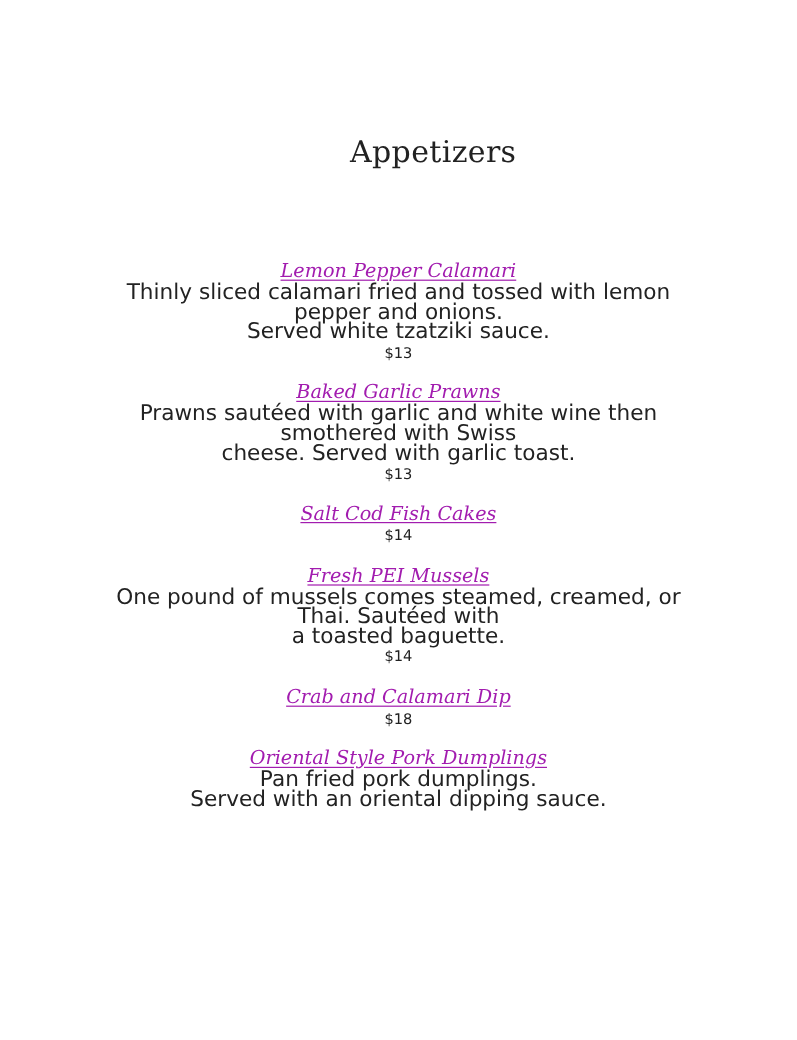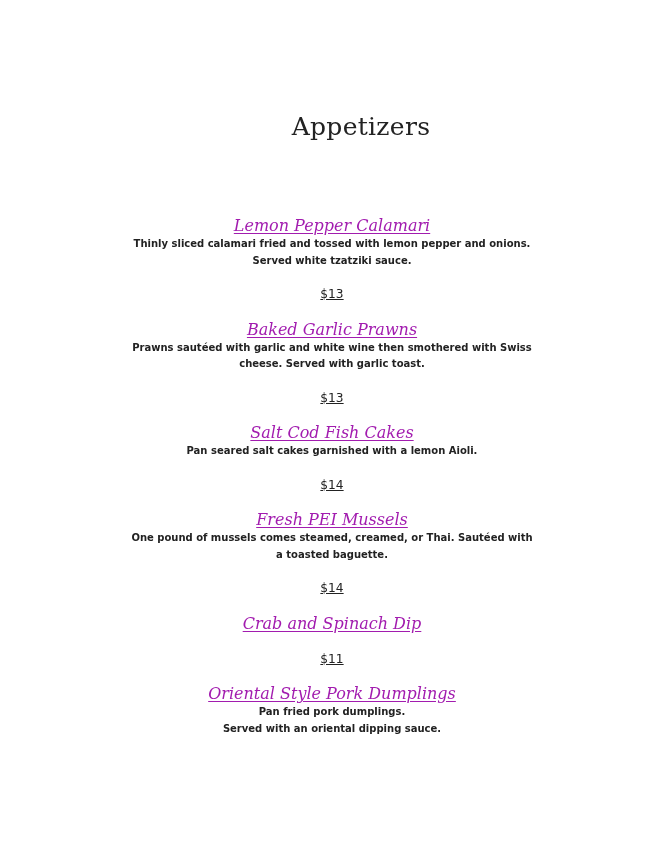--- a/index.html
+++ b/index.html
@@ -45,36 +45,34 @@
       font-style: italic;
       font-size: 16px;
       line-height: 20px;
       text-decoration: underline;
       text-underline-offset: 2px;
       color: #a21caf;
       margin: 0;
     }
     .item-desc {
       font-family: "DejaVu Sans", "Liberation Sans", sans-serif;
-      font-size: 10px;
+      font-size: 18px;
       line-height: 16.5px;
       color: #222;
       margin: 0;
-      font-weight: bold;
     }
     .item-desc span {
       display: block;
     }
     .item-price {
       font-family: "DejaVu Sans", "Liberation Sans", sans-serif;
       font-size: 12.2px;
       line-height: 16.5px;
       color: #222;
-      margin: 17px;
-      text-decoration: underline;
+      margin: 0;
     }
   </style>
 </head>
 <body>
 
 <h1 class="title">Appetizers</h1>
 
 <div class="items">
 
   <div class="item" style="margin-bottom:15px;">
@@ -90,38 +88,35 @@
     <p class="item-name">Baked Garlic Prawns</p>
     <p class="item-desc">
       <span>Prawns sautéed with garlic and white wine then smothered with Swiss</span>
       <span>cheese. Served with garlic toast.</span>
     </p>
     <p class="item-price">$13</p>
   </div>
 
   <div class="item" style="margin-bottom:15px;">
     <p class="item-name">Salt Cod Fish Cakes</p>
-    <p class="item-desc">
-      <span>Pan seared salt cakes garnished with a lemon Aioli.</span>
-    </p>
     <p class="item-price">$14</p>
   </div>
 
   <div class="item" style="margin-bottom:15px;">
     <p class="item-name">Fresh PEI Mussels</p>
     <p class="item-desc">
       <span>One pound of mussels comes steamed, creamed, or Thai. Sautéed with</span>
       <span>a toasted baguette.</span>
     </p>
     <p class="item-price">$14</p>
   </div>
 
   <div class="item" style="margin-bottom:15px;">
-    <p class="item-name">Crab and Spinach Dip</p>
-    <p class="item-price">$11</p>
+    <p class="item-name">Crab and Calamari Dip</p>
+    <p class="item-price">$18</p>
   </div>
 
   <div class="item">
     <p class="item-name">Oriental Style Pork Dumplings</p>
     <p class="item-desc">
       <span>Pan fried pork dumplings.</span>
       <span>Served with an oriental dipping sauce.</span>
     </p>
   </div>
 

